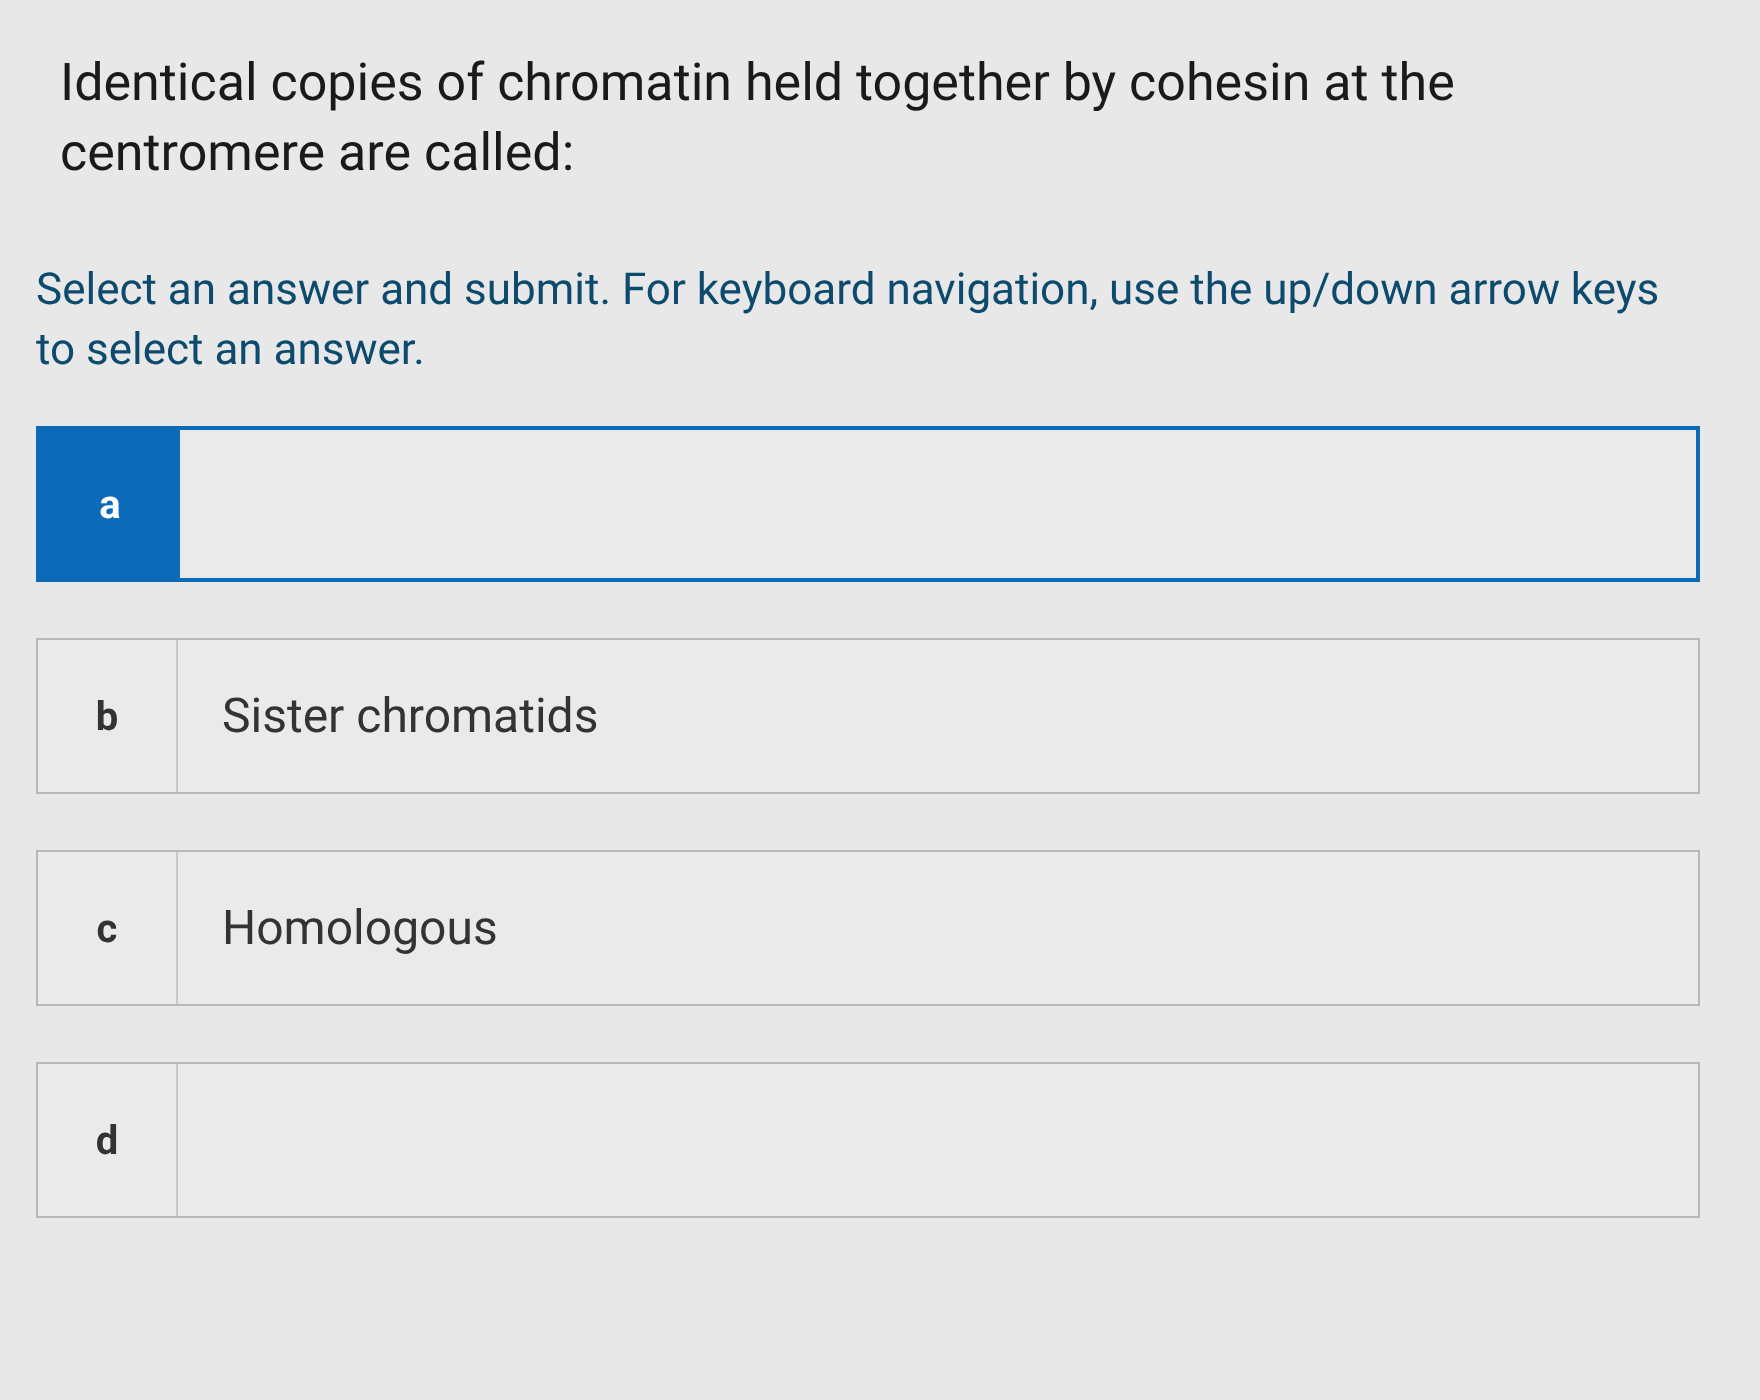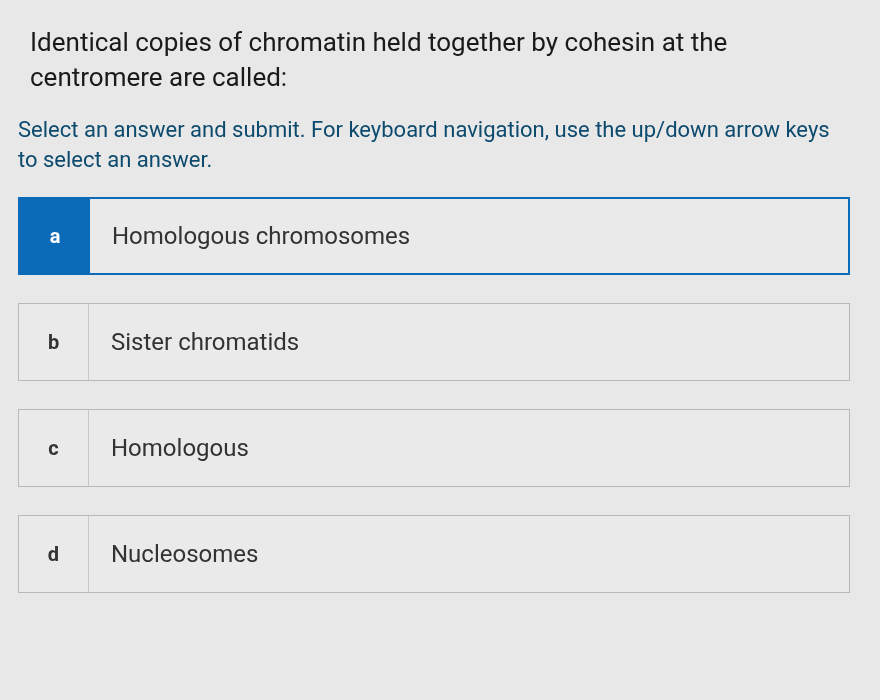--- a/index.html
+++ b/index.html
@@ -14,21 +14,21 @@
       font-family: -apple-system, BlinkMacSystemFont, "Segoe UI", Roboto, Helvetica, Arial, sans-serif;
       padding: 25px 30px 25px 18px;
       color: #2a2a2a;
       overflow: hidden;
     }
     .question-text {
       font-size: 26px;
       line-height: 1.35;
       color: #1a1a1a;
       font-weight: 400;
-      margin-bottom: 20px;
+      margin-bottom: 36px;
       padding-left: 12px;
     }
     .instruction-text {
       font-size: 22px;
       line-height: 1.35;
       color: #0c4a6e;
       font-weight: 400;
       margin-bottom: 22px;
     }
     .options {
@@ -74,27 +74,25 @@
   </style>
 </head>
 <body>
 
 <div class="question-text">Identical copies of chromatin held together by cohesin at the centromere are called:</div>
 <div class="instruction-text">Select an answer and submit. For keyboard navigation, use the up/down arrow keys to select an answer.</div>
 
 <div class="options">
   <div class="option selected">
     <div class="option-letter">a</div>
-    <div class="option-text">Homologous chromosomes</div>
   </div>
   <div class="option">
     <div class="option-letter">b</div>
     <div class="option-text">Sister chromatids</div>
   </div>
   <div class="option">
     <div class="option-letter">c</div>
     <div class="option-text">Homologous</div>
   </div>
   <div class="option">
     <div class="option-letter">d</div>
-    <div class="option-text">Nucleosomes</div>
   </div>
 </div>
 
 </body></html>

